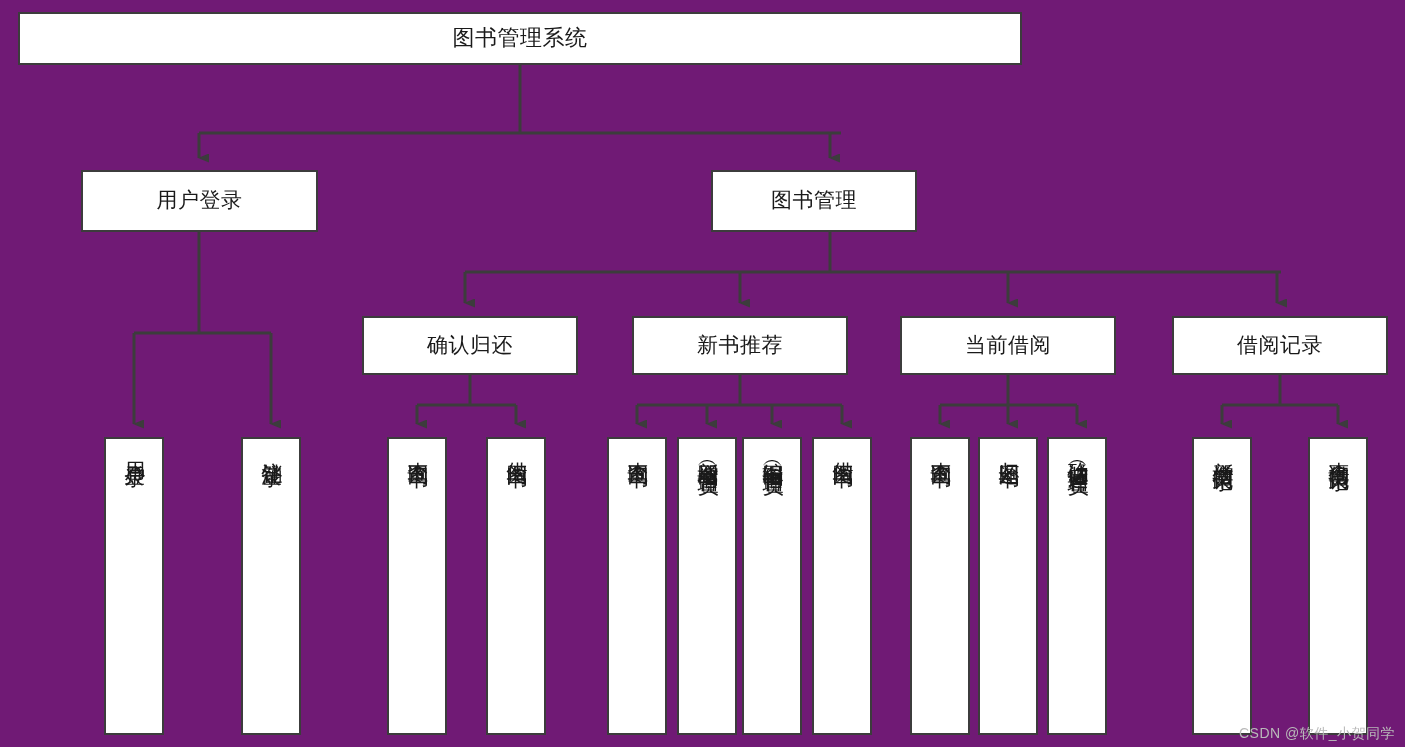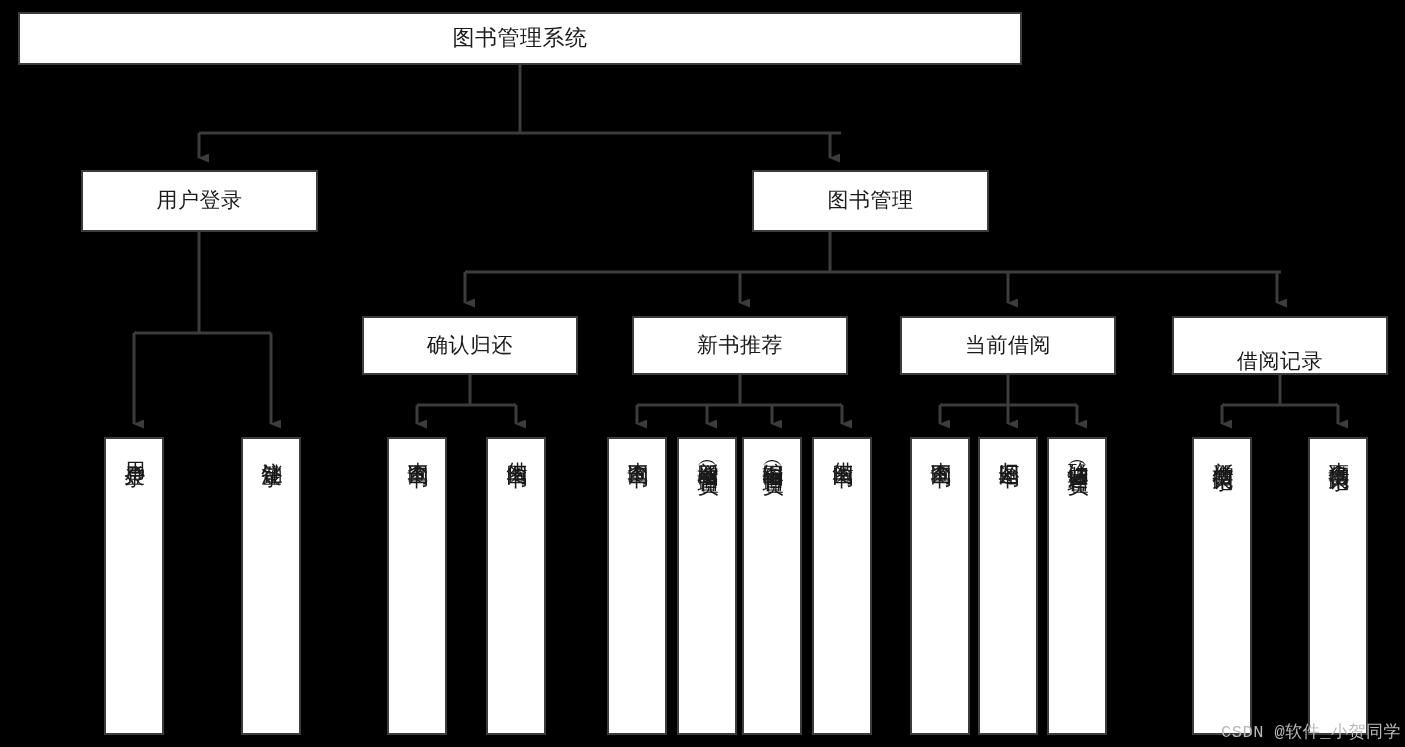--- a/index.html
+++ b/index.html
@@ -8,21 +8,21 @@
     padding: 0;
     background: #ffffff;
   }
   body {
     font-family: "DejaVu Sans", "Liberation Sans", sans-serif;
   }
   #diagram-root {
     position: relative;
     width: 1405px;
     height: 747px;
-    background: #000000;
+    background: #701a75;
     overflow: hidden;
   }
   #diagram-svg {
     position: absolute;
     left: 0;
     top: 0;
     width: 1405px;
     height: 747px;
     pointer-events: none;
   }
@@ -57,27 +57,27 @@
     font-size: 21px;
     line-height: 1.14;
     letter-spacing: 2px;
     white-space: nowrap;
   }
   #root-node .node-label {
     font-size: 22px;
   }
   #watermark {
     position: absolute;
-    right: 4px;
+    right: 10px;
     bottom: 4px;
-    font-size: 17px;
+    font-size: 14px;
     color: #b9b9b9;
     letter-spacing: 0.5px;
     white-space: nowrap;
-    font-family: Liberation Mono, monospace;
+    font-family: Liberation Sans, sans-serif;
   }
 </style>
 </head>
 <body>
 
 <div id="diagram-root">
 
   <svg id="diagram-svg" viewBox="0 0 1405 747" xmlns="http://www.w3.org/2000/svg">
     <defs>
       <marker id="arrowhead" markerWidth="9" markerHeight="11" refX="4.5" refY="10" orient="auto" markerUnits="userSpaceOnUse">
@@ -129,37 +129,37 @@
   </svg>
 
   <div class="node horizontal" id="root-node" style="left:18px; top:12px; width:1004px; height:53px;">
     <span class="node-label">图书管理系统</span>
   </div>
 
   <div class="node horizontal" style="left:81px; top:170px; width:237px; height:62px;">
     <span class="node-label">用户登录</span>
   </div>
 
-  <div class="node horizontal" style="left:711px; top:170px; width:237px; height:62px;margin-left:41px;">
+  <div class="node horizontal" style="left:711px; top:170px; width:206px; height:62px;">
     <span class="node-label">图书管理</span>
   </div>
 
   <div class="node horizontal" style="left:362px; top:316px; width:216px; height:59px;">
     <span class="node-label">确认归还</span>
   </div>
 
   <div class="node horizontal" style="left:632px; top:316px; width:216px; height:59px;">
     <span class="node-label">新书推荐</span>
   </div>
 
   <div class="node horizontal" style="left:900px; top:316px; width:216px; height:59px;">
     <span class="node-label">当前借阅</span>
   </div>
 
-  <div class="node horizontal" style="left:1172px; top:316px; width:216px; height:59px;align-items:flex-end;">
+  <div class="node horizontal" style="left:1172px; top:316px; width:216px; height:59px;">
     <span class="node-label">借阅记录</span>
   </div>
 
   <div class="node vertical" style="left:104px; top:437px; width:60px; height:298px;">
     <span class="node-label">用户登录</span>
   </div>
 
   <div class="node vertical" style="left:241px; top:437px; width:60px; height:298px;">
     <span class="node-label">注销登录</span>
   </div>

